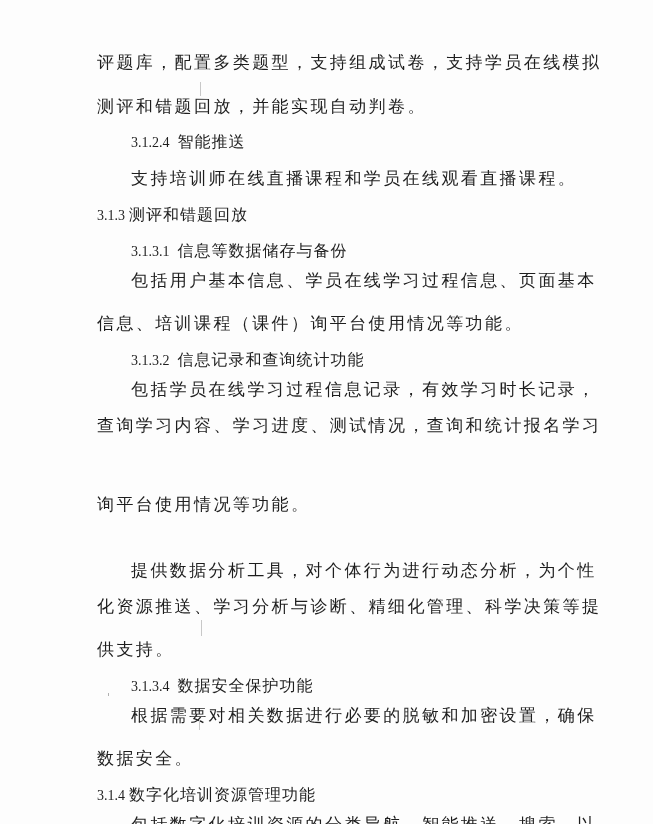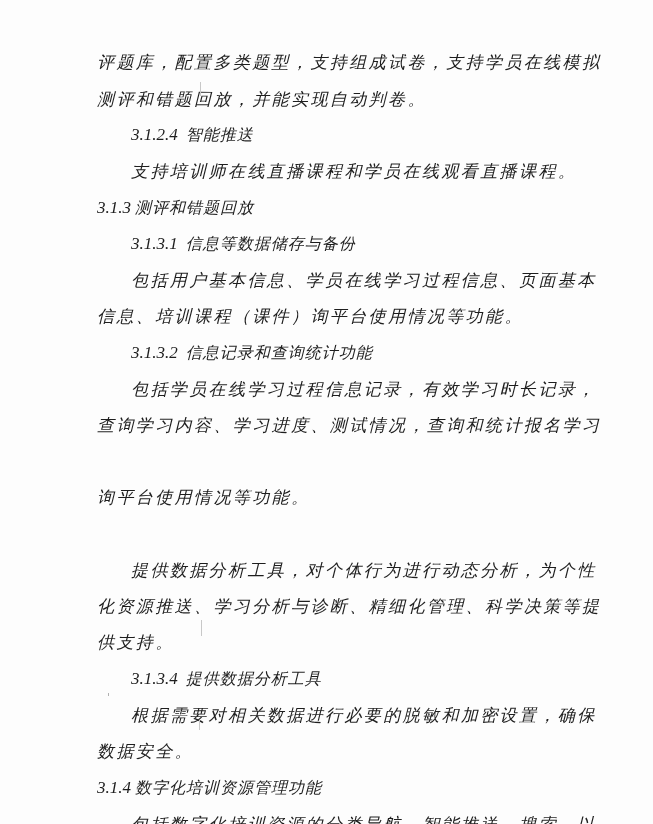--- a/index.html
+++ b/index.html
@@ -7,26 +7,26 @@
   .page {
     position: absolute; left: 0; top: 0; width: 653px; height: 824px;
     background: #fdfdfd;
     font-family: "DejaVu Serif", "Liberation Serif", serif;
     color: #1e1e1e;
   }
   .line {
     position: absolute; left: 97px; width: 470px;
     font-size: 17px; line-height: 22px; height: 22px;
     white-space: nowrap; letter-spacing: 2.4px;
-    text-align: justify; text-align-last: justify; font-style: italic;
+    text-align: justify; text-align-last: justify;
   }
   .line.indent { left: 131px; width: 436px; }
-  .line.short { text-align: right; text-align-last: left; }
+  .line.short { text-align: right; text-align-last: left; margin-top: 7px; }
   .heading { letter-spacing: 1px; font-size: 16px; }
-  .heading .num { font-family: "Liberation Serif", serif; font-size: 17px; letter-spacing: 0; margin-right: 8px; }
+  .heading .num { font-family: "Liberation Serif", serif; font-size: 14px; letter-spacing: 0; margin-right: 8px; }
   .heading.h3 .num { margin-right: 4px; }
   .mark { position: absolute; width: 1px; background: #c8c8c8; }
 </style>
 </head>
 <body>
 
 <div class="page">
 
   <div class="line" style="top:51px">评题库，配置多类题型，支持组成试卷，支持学员在线模拟</div>
   <div class="line short" style="top:88px">测评和错题回放，并能实现自动判卷。</div>
@@ -50,21 +50,21 @@
   </div>
   <div class="line indent" style="top:378px">包括学员在线学习过程信息记录，有效学习时长记录，</div>
   <div class="line" style="top:414px">查询学习内容、学习进度、测试情况，查询和统计报名学习</div>
   <div class="line short" style="top:486px">询平台使用情况等功能。</div>
 
   <div class="line indent" style="top:559px">提供数据分析工具，对个体行为进行动态分析，为个性</div>
   <div class="line" style="top:595px">化资源推送、学习分析与诊断、精细化管理、科学决策等提</div>
   <div class="line short" style="top:631px">供支持。</div>
 
   <div class="line indent short heading" style="top:668px">
-    <span class="num">3.1.3.4</span><span>提供数据分析工具</span>
+    <span class="num">3.1.3.4</span><span>数据安全保护功能</span>
   </div>
   <div class="line indent" style="top:704px">根据需要对相关数据进行必要的脱敏和加密设置，确保</div>
   <div class="line short" style="top:740px">数据安全。</div>
 
   <div class="line short heading h3" style="top:777px">
     <span class="num">3.1.4</span><span>数字化培训资源管理功能</span>
   </div>
   <div class="line indent" style="top:813px">包括数字化培训资源的分类导航、智能推送、搜索，以</div>
 
   <div class="mark" style="left:200px;top:82px;height:14px"></div>

